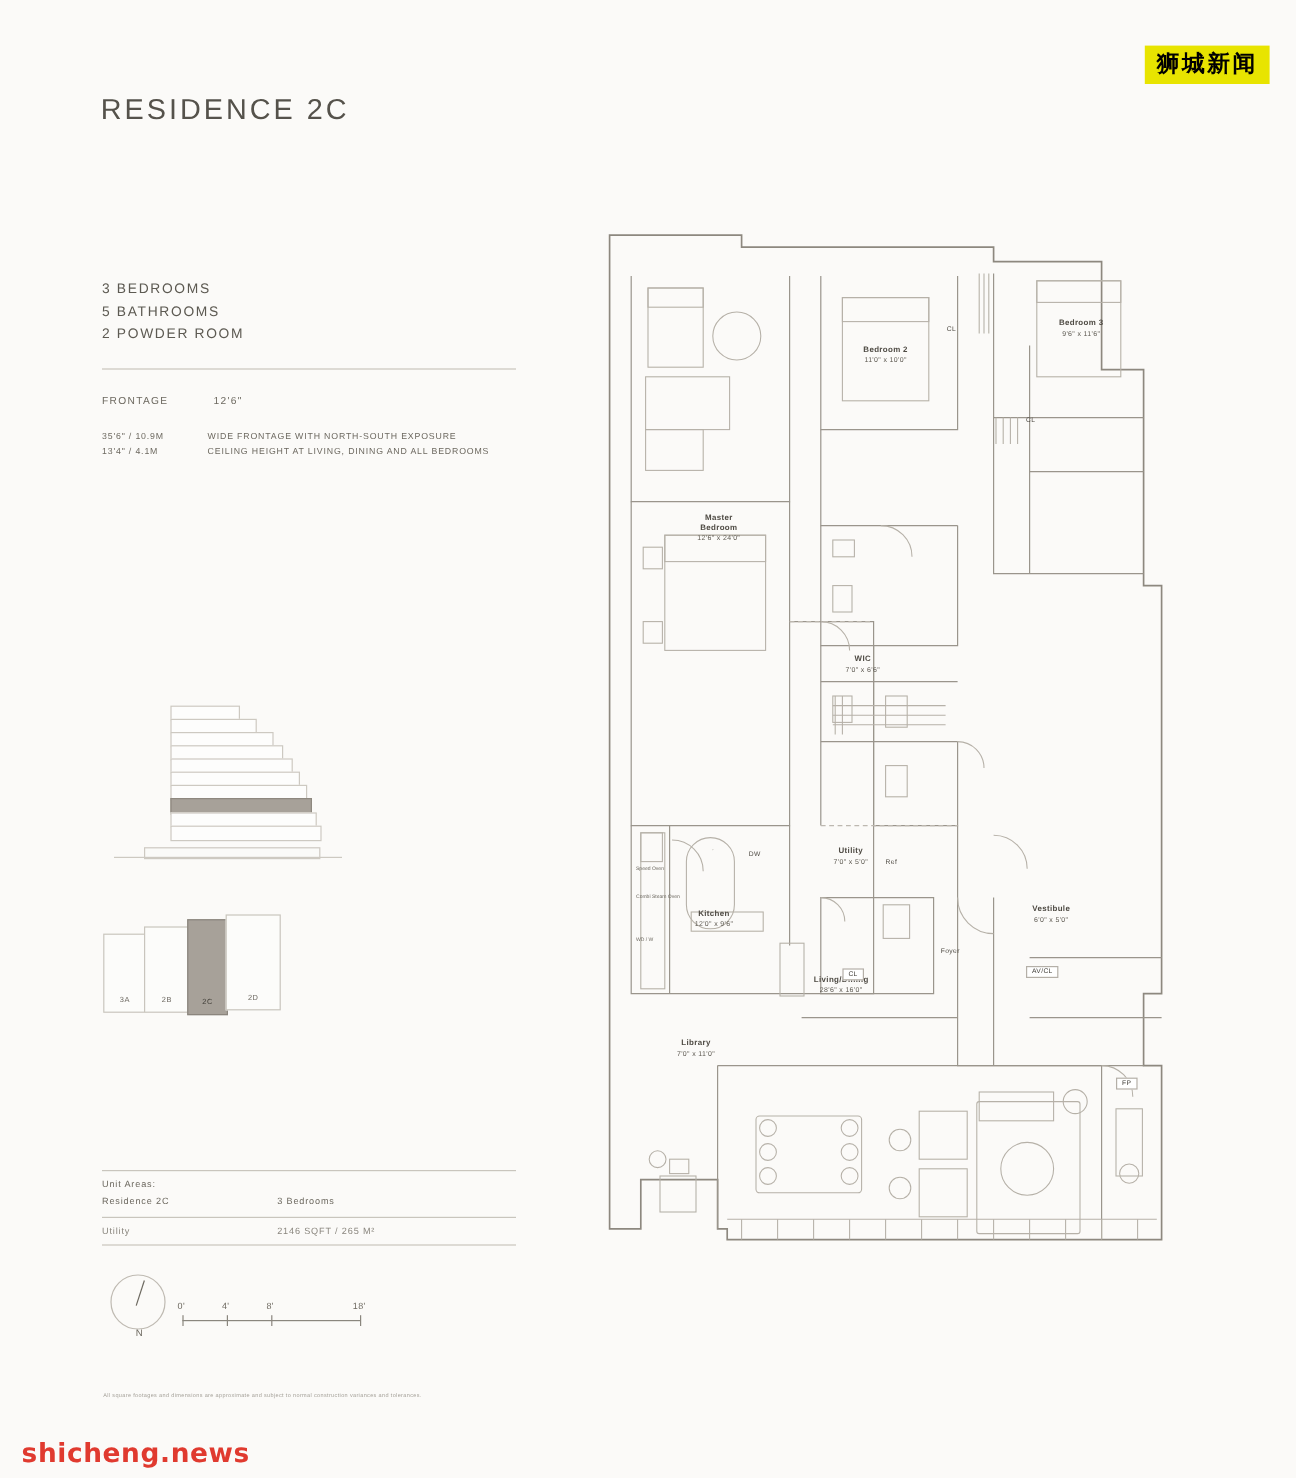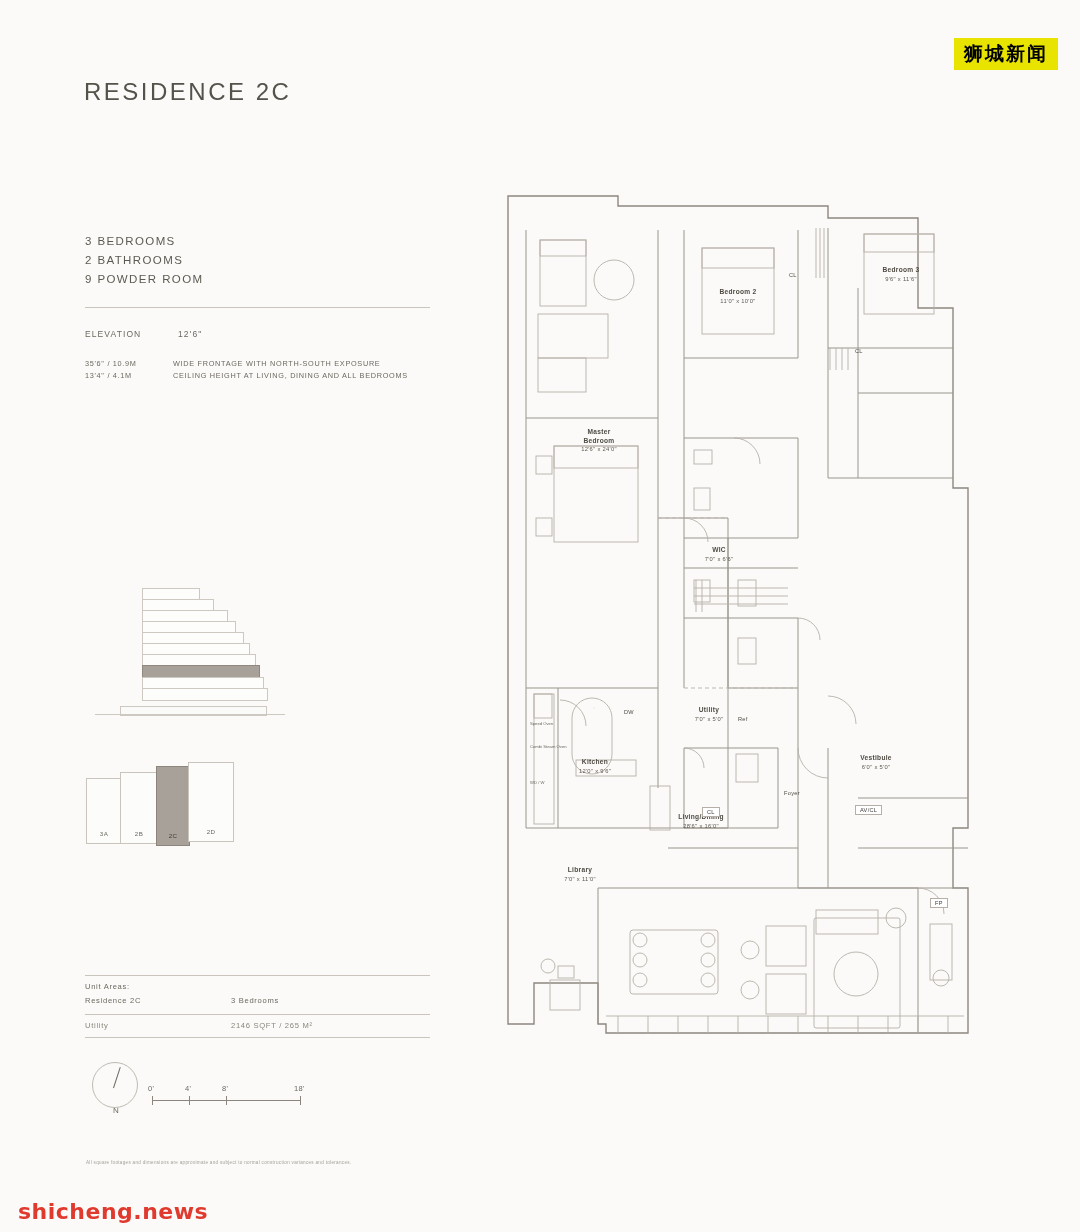--- a/index.html
+++ b/index.html
@@ -103,28 +103,28 @@
 
 <div class="page">
 
   <div class="watermark">狮城新闻</div>
   <div class="footer-brand">shicheng.news</div>
 
   <div class="title">RESIDENCE 2C</div>
 
   <div class="rooms">
     <div>3 BEDROOMS</div>
-    <div>2 BATHROOMS</div>
-    <div>9 POWDER ROOM</div>
+    <div>5 BATHROOMS</div>
+    <div>2 POWDER ROOM</div>
   </div>
 
   <div class="hr"></div>
 
   <div class="elev">
-    <span>ELEVATION</span>
+    <span>FRONTAGE</span>
     <span class="v">12'6"</span>
   </div>
 
   <div class="specs">
     <div class="row">
       <span>35'6" / 10.9M</span>
       <span class="r">WIDE FRONTAGE WITH NORTH-SOUTH EXPOSURE</span>
     </div>
     <div class="row">
       <span>13'4" / 4.1M</span>

